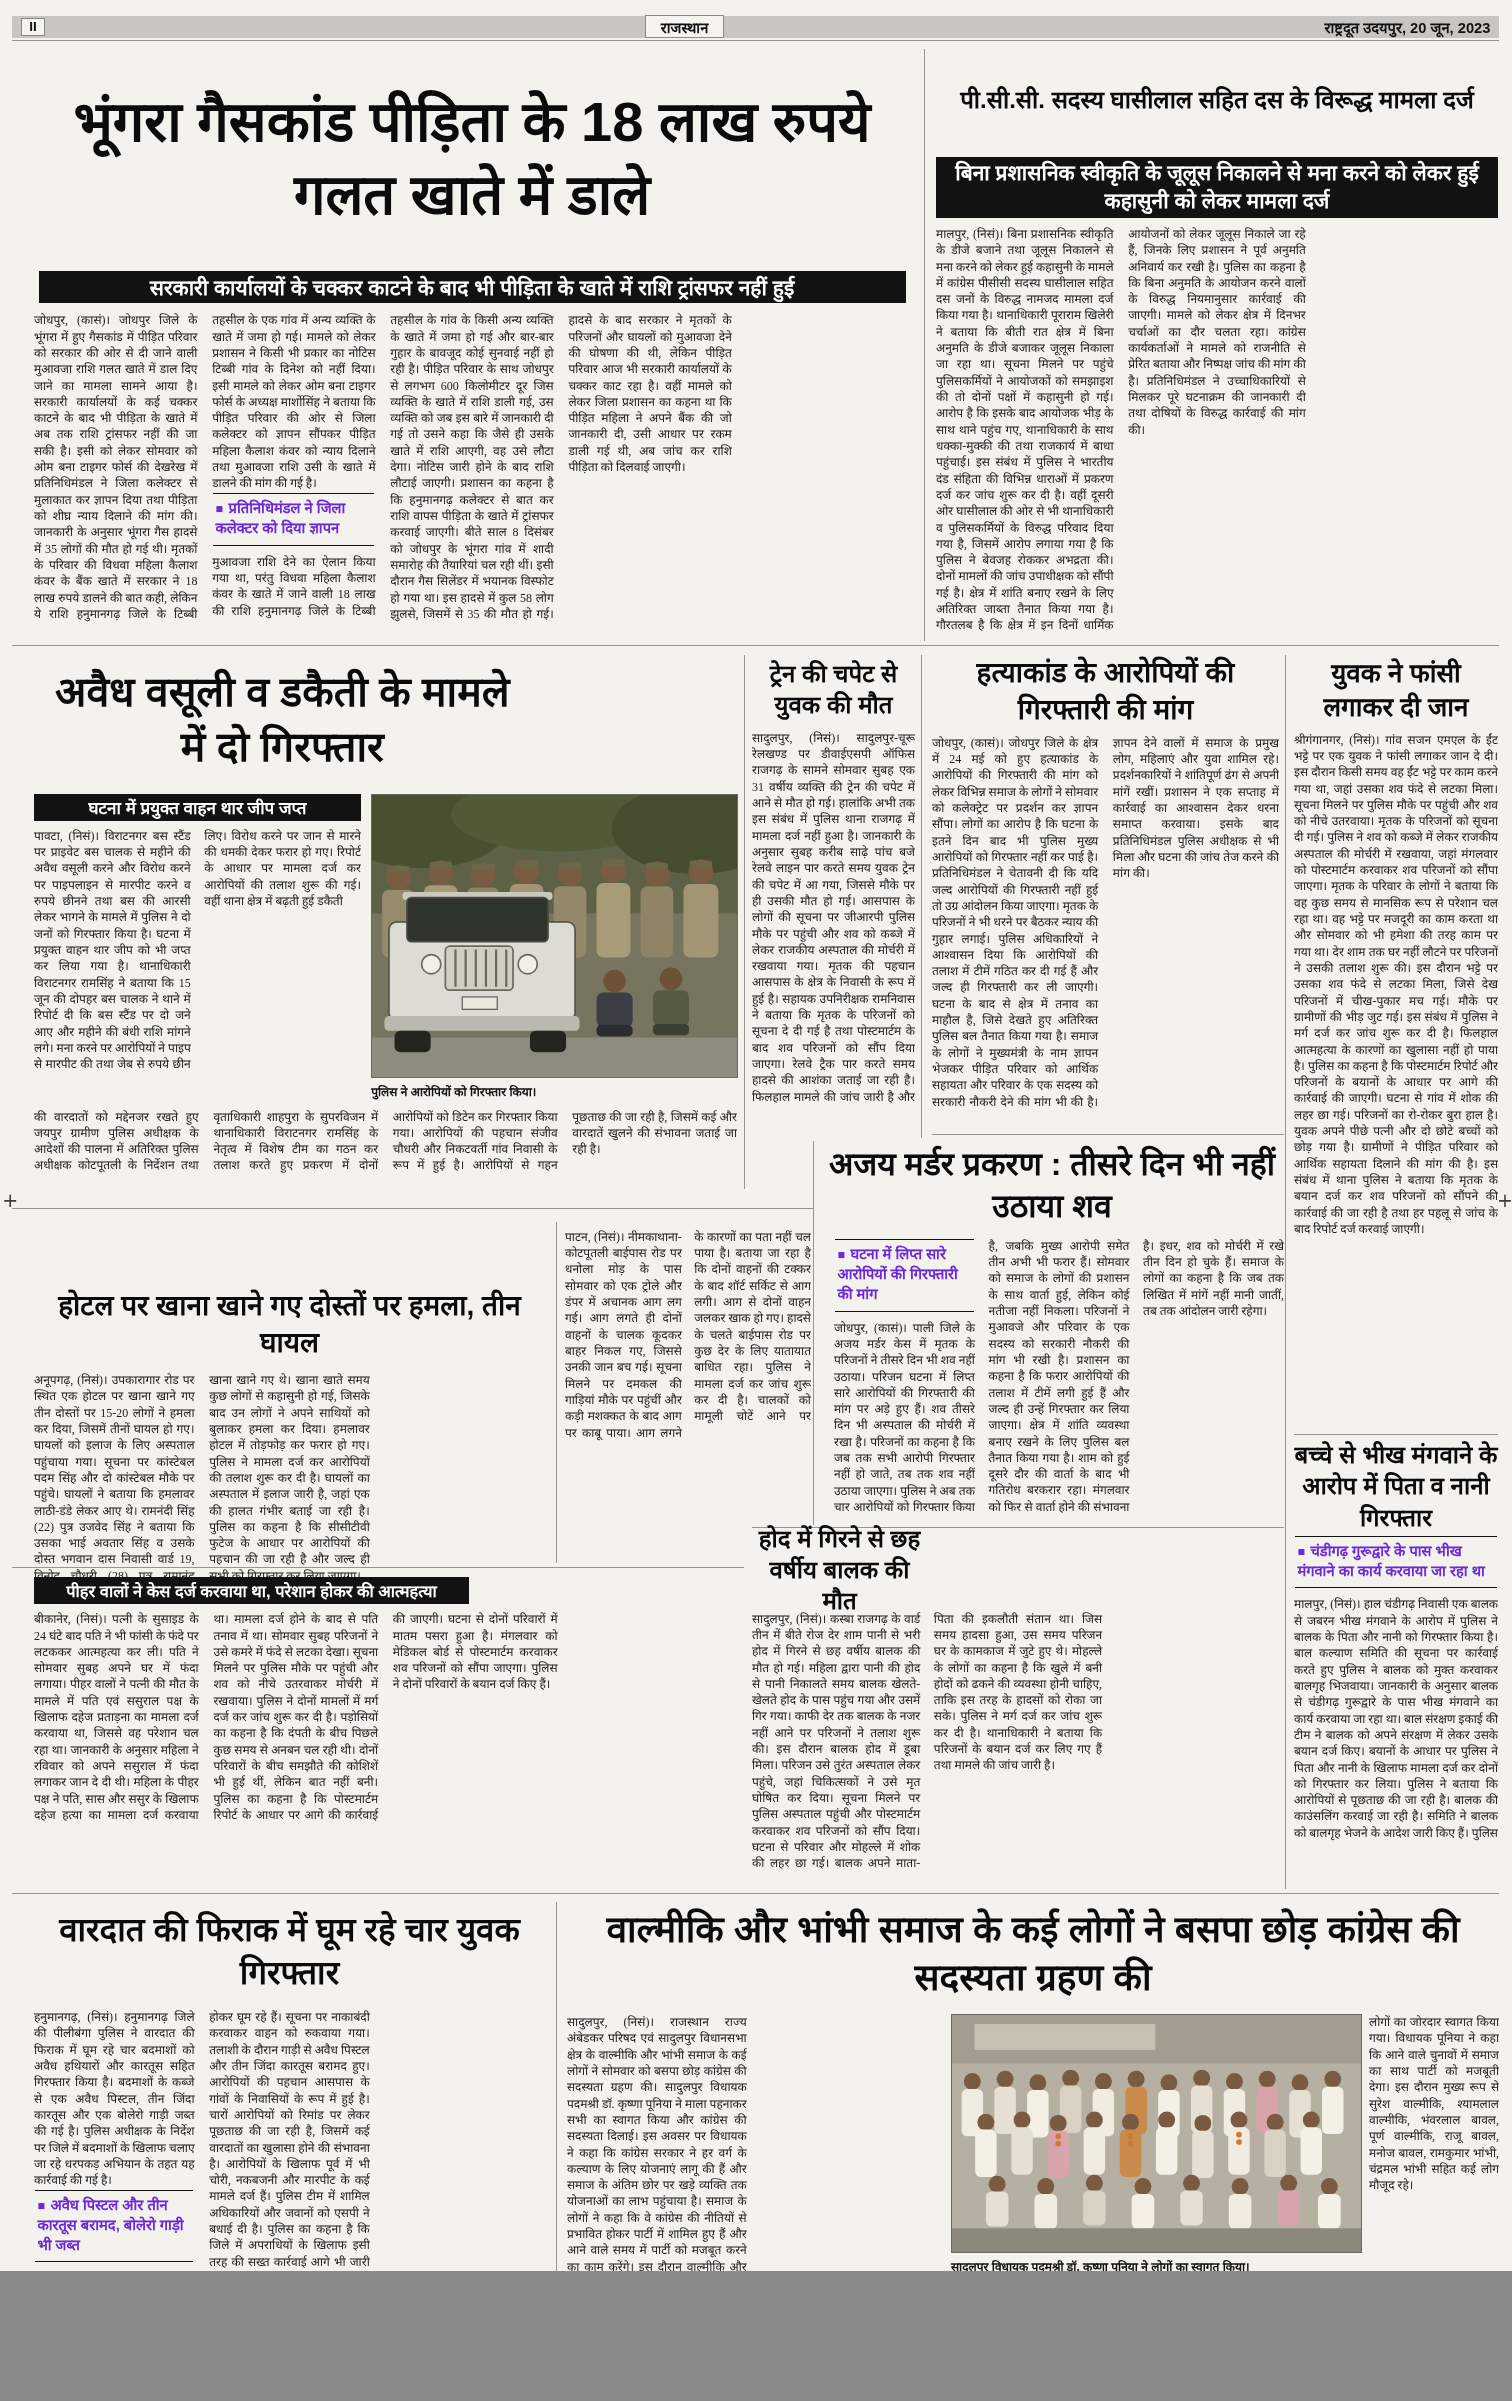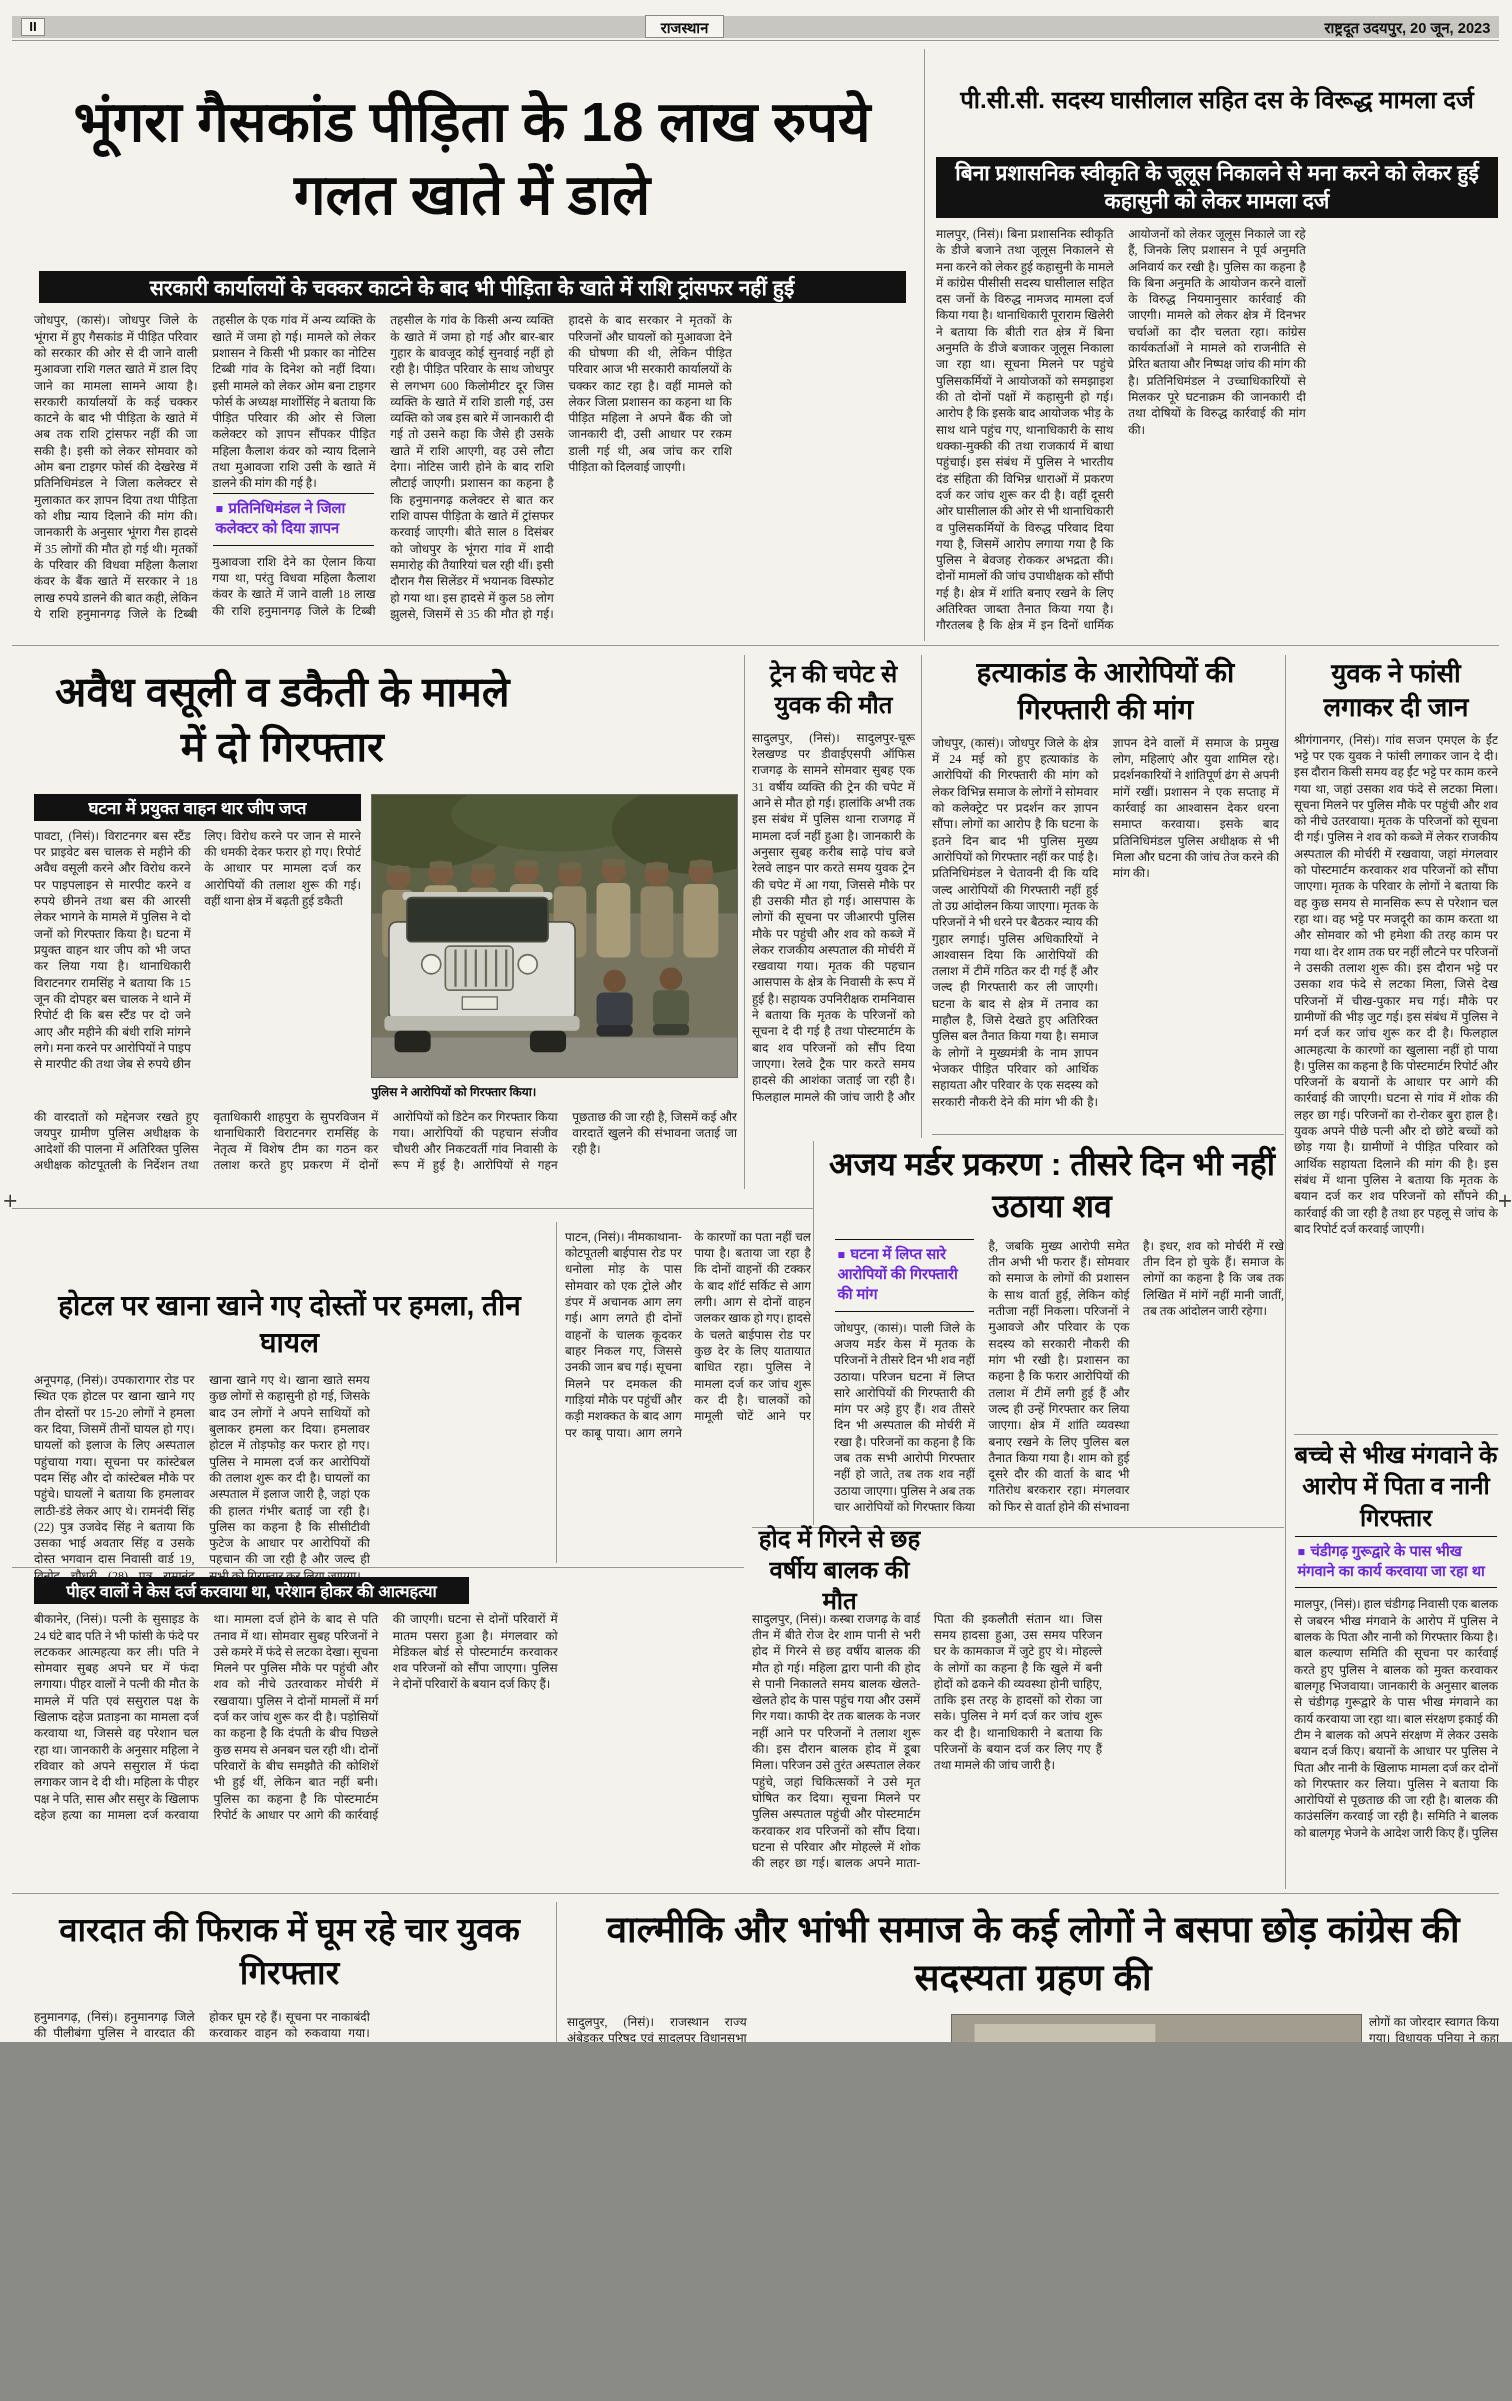--- a/index.html
+++ b/index.html
@@ -1,16 +1,16 @@
 <!DOCTYPE html>
 <html style="font-size:9px"><head>
 <meta charset="utf-8">
 <style>
   html,body{margin:0;padding:0;background:#8a8a86;}
-  .page{position:relative;width:1512px;height:2042px;background:#f3f2ed;font-family:"Liberation Serif",serif;color:#161616;overflow:hidden;margin:0 auto;}
+  .page{position:relative;width:1512px;height:2271px;background:#f3f2ed;font-family:"Liberation Serif",serif;color:#161616;overflow:hidden;margin:0 auto;}
   .art{position:absolute;box-sizing:border-box;}
   .hl{font-family:"Liberation Sans",sans-serif;font-weight:700;color:#0b0b0b;text-align:center;display:flex;align-items:center;justify-content:center;box-sizing:border-box;}
   .kick{background:#121212;color:#ffffff;font-family:"Liberation Sans",sans-serif;font-weight:700;display:flex;align-items:center;justify-content:center;text-align:center;padding:2.3px 6.8px;box-sizing:border-box;}
   .bt{font-size:12px;line-height:1.36;text-align:justify;color:#1b1b1b;column-gap:14.7px;column-fill:auto;overflow:hidden;box-sizing:border-box;}
   .c1{column-count:1}.c2{column-count:2}.c3{column-count:3}.c4{column-count:4}.c5{column-count:5}
   .box{border-top:1.7px solid #111;border-bottom:1.7px solid #111;font-family:"Liberation Sans",sans-serif;font-weight:700;font-size:14.7px;line-height:1.35;padding:5.6px 2.3px;margin:1.1px 1.1px 8px 1.1px;break-inside:avoid;text-align:left;color:#6d28d9;}
   .sq{margin-right:5.6px;font-size:12.4px;}
   .cap{font-family:"Liberation Sans",sans-serif;font-weight:700;font-size:12px;color:#111;margin-top:4.5px;}
   .vl{position:absolute;width:1.1px;background:#98968f;}
   .hline{position:absolute;height:1.1px;background:#98968f;}

